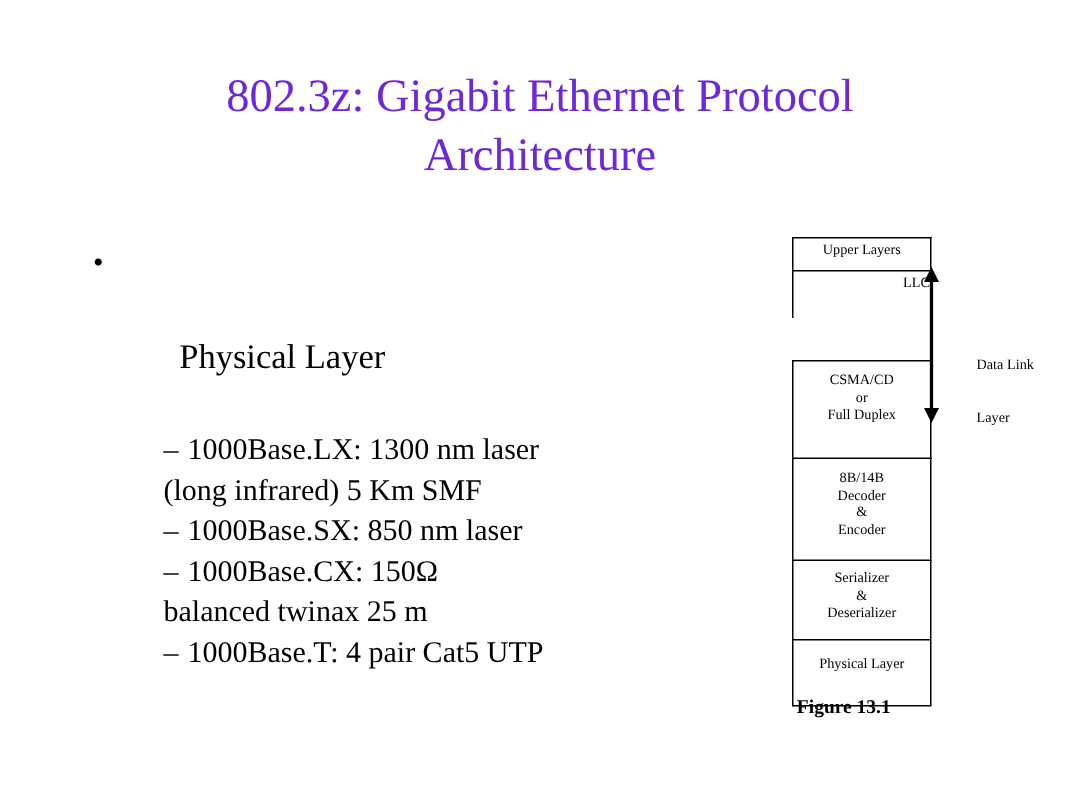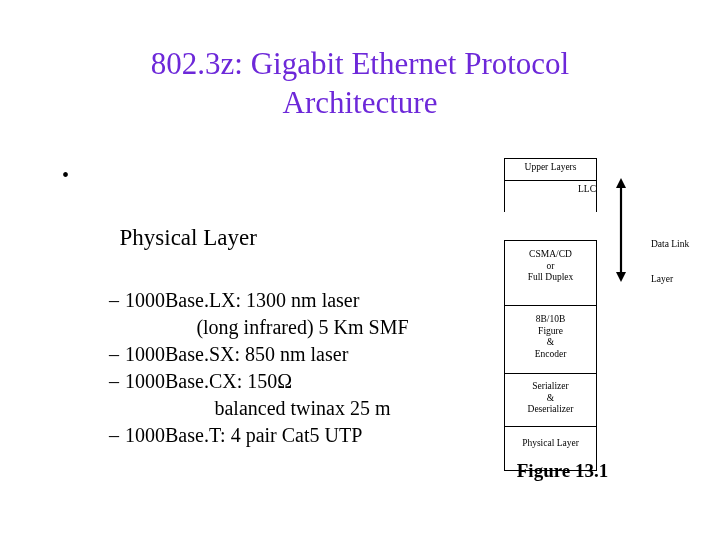--- a/index.html
+++ b/index.html
@@ -73,27 +73,26 @@
     position: absolute;
     left: 53px;
     top: 0;
     font-size: 20px;
     line-height: 27px;
   }
   .lvl2 .l2text { display: block; }
   .lvl2 .l2cont {
     display: block;
     margin-left: -16px;
-    text-align: center;
   }
 
   
   #diagram {
     position: absolute;
-    left: 504px;
+    left: 528px;
     top: 158px;
     width: 93px;
   }
   .stackbox {
     box-sizing: border-box;
     border: 1px solid #000000;
     border-bottom: none;
     width: 93px;
     font-size: 9.5px;
     line-height: 11.5px;
@@ -131,21 +130,21 @@
   }
   #arrow-label .alline { display: block; margin-left: 21px; }
 
   
   #caption {
     position: absolute;
     left: 495px;
     top: 463px;
     width: 135px;
     text-align: center;
-    font-size: 19px;
+    font-size: 13px;
     font-weight: bold;
     line-height: 16px;
     white-space: pre;
     font-family: Liberation Serif, serif;
   }
 </style>
 </head>
 <body>
 
 <div id="slide">
@@ -199,22 +198,22 @@
       <span class="txt">LLC</span>
     </div>
 
     <div class="stackbox box-csma">
       <span class="txt">CSMA/CD</span>
       <span class="txt">or</span>
       <span class="txt">Full Duplex</span>
     </div>
 
     <div class="stackbox box-8b10b">
-      <span class="txt">8B/10B</span>
-      <span class="txt">Figure</span>
+      <span class="txt">8B/14B</span>
+      <span class="txt">Decoder</span>
       <span class="txt">&amp;</span>
       <span class="txt">Encoder</span>
     </div>
 
     <div class="stackbox box-ser">
       <span class="txt">Serializer</span>
       <span class="txt">&amp;</span>
       <span class="txt">Deserializer</span>
     </div>
 

